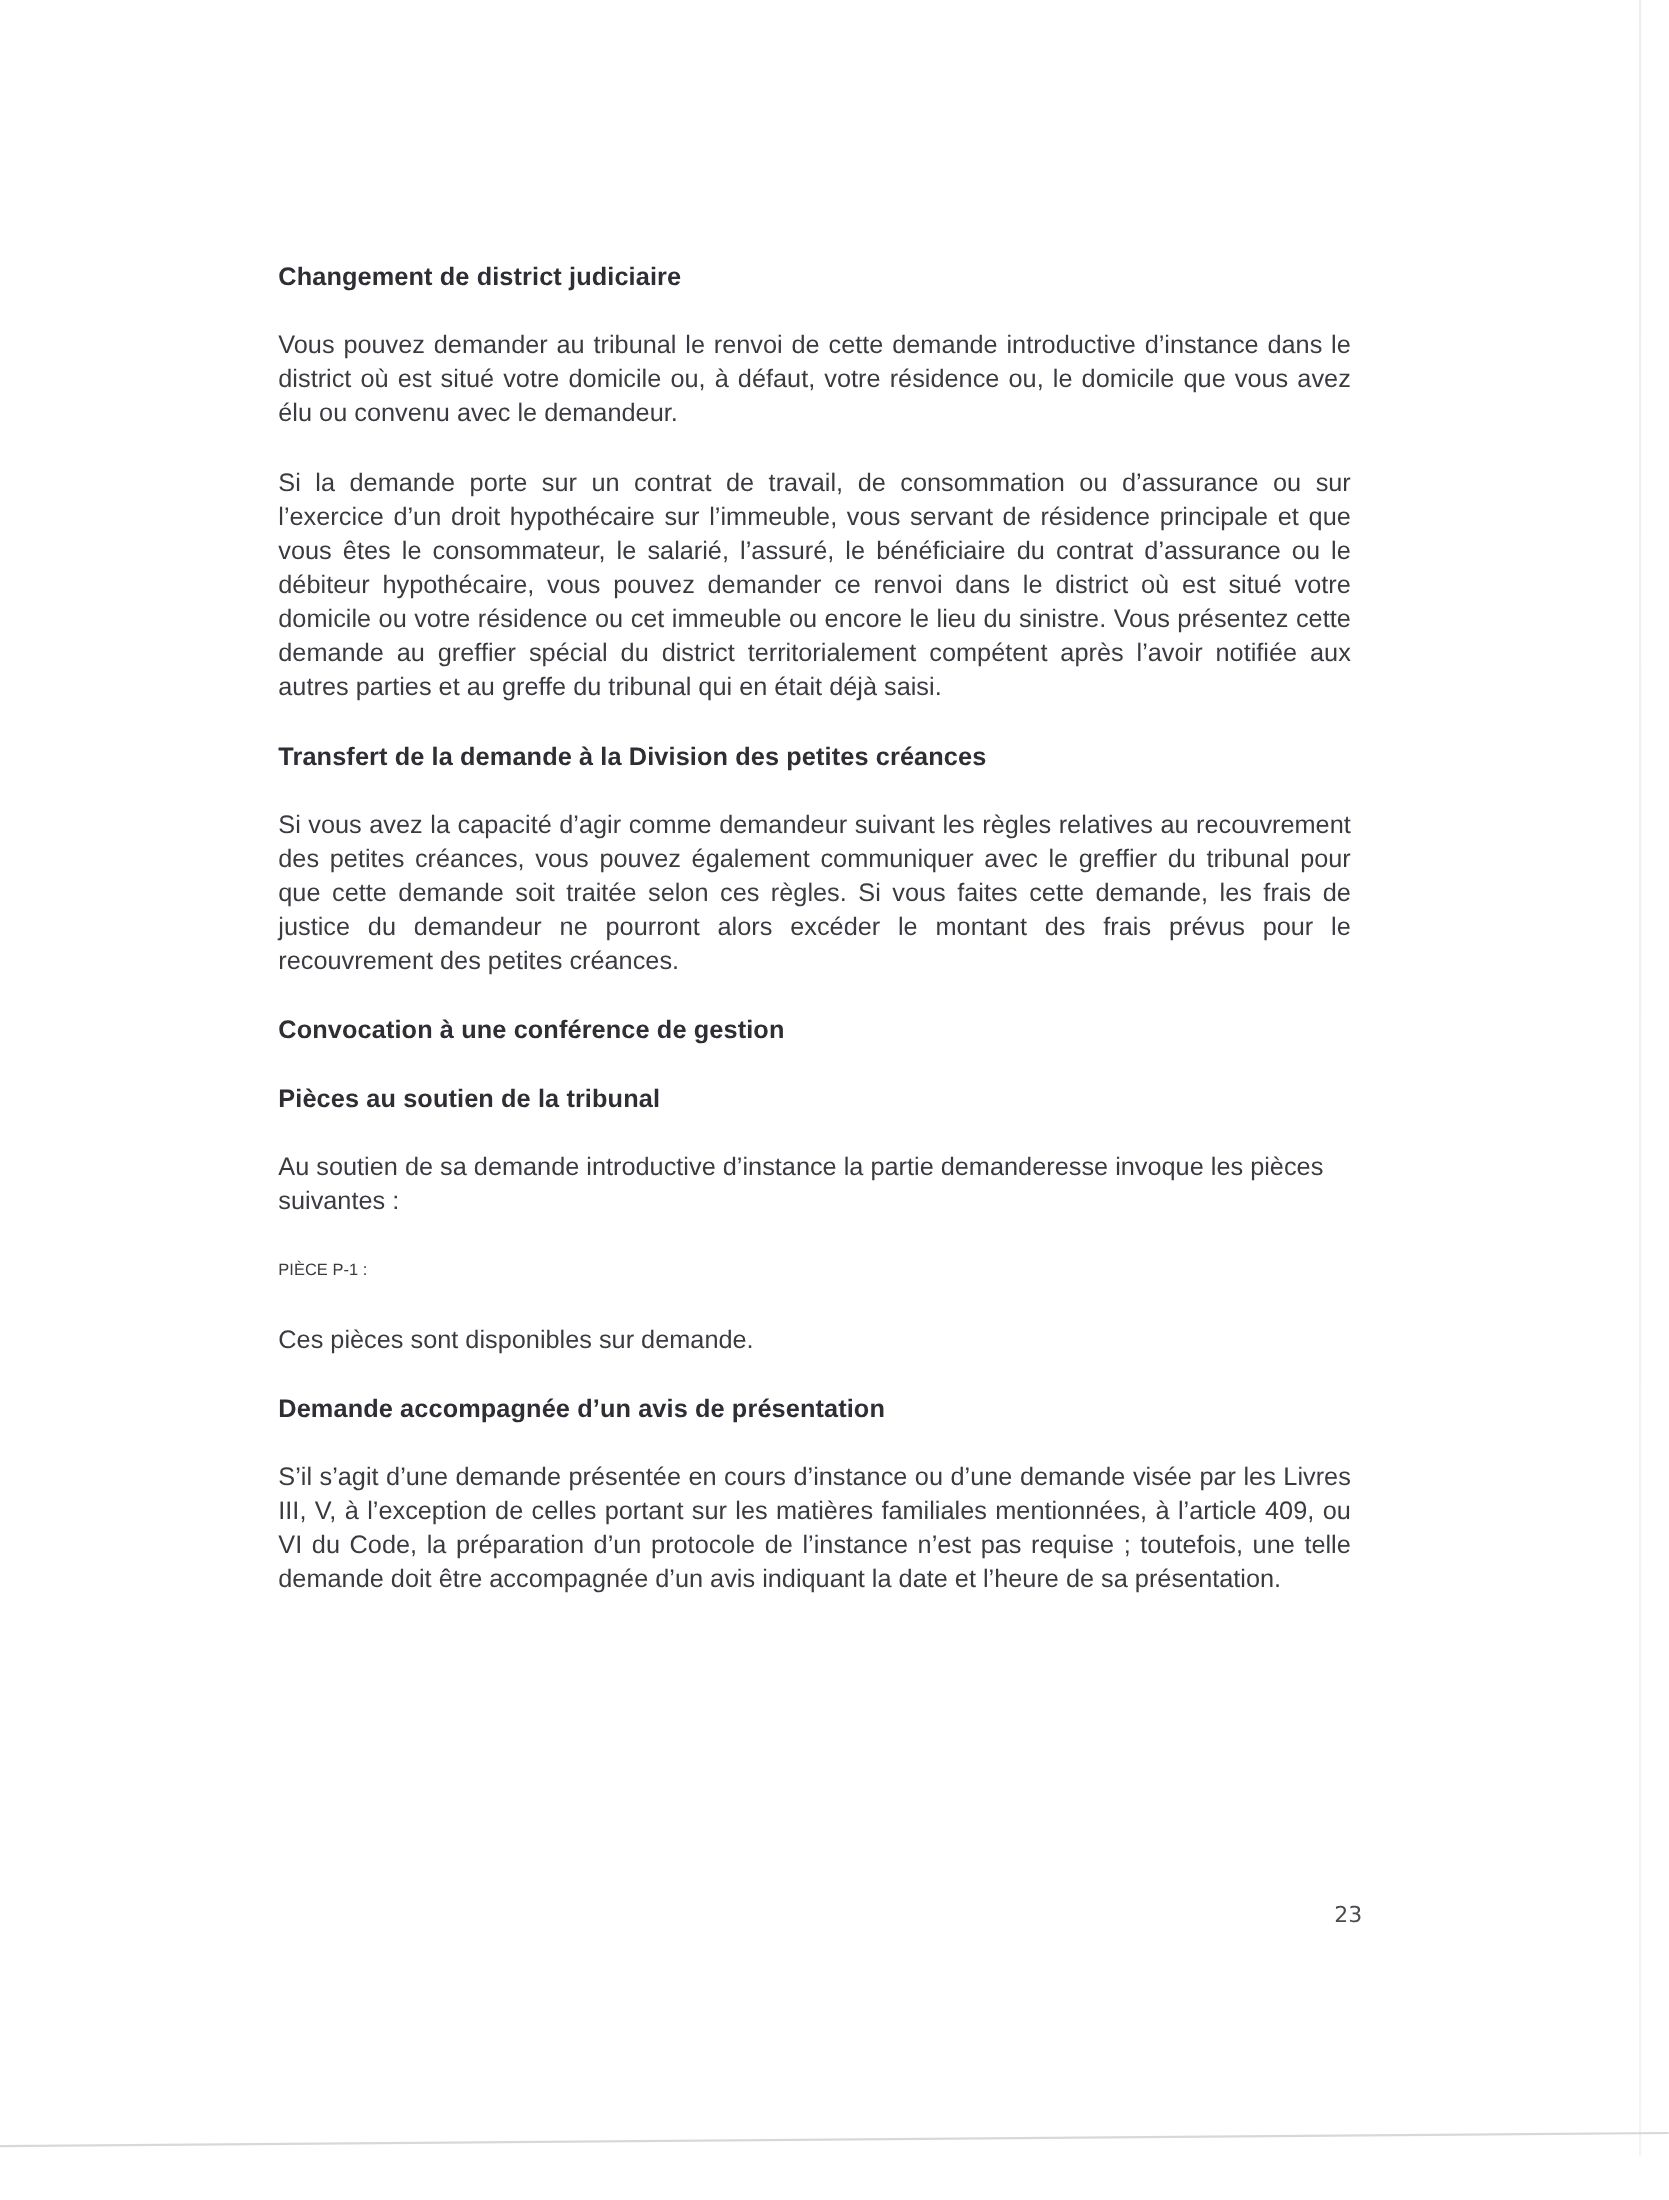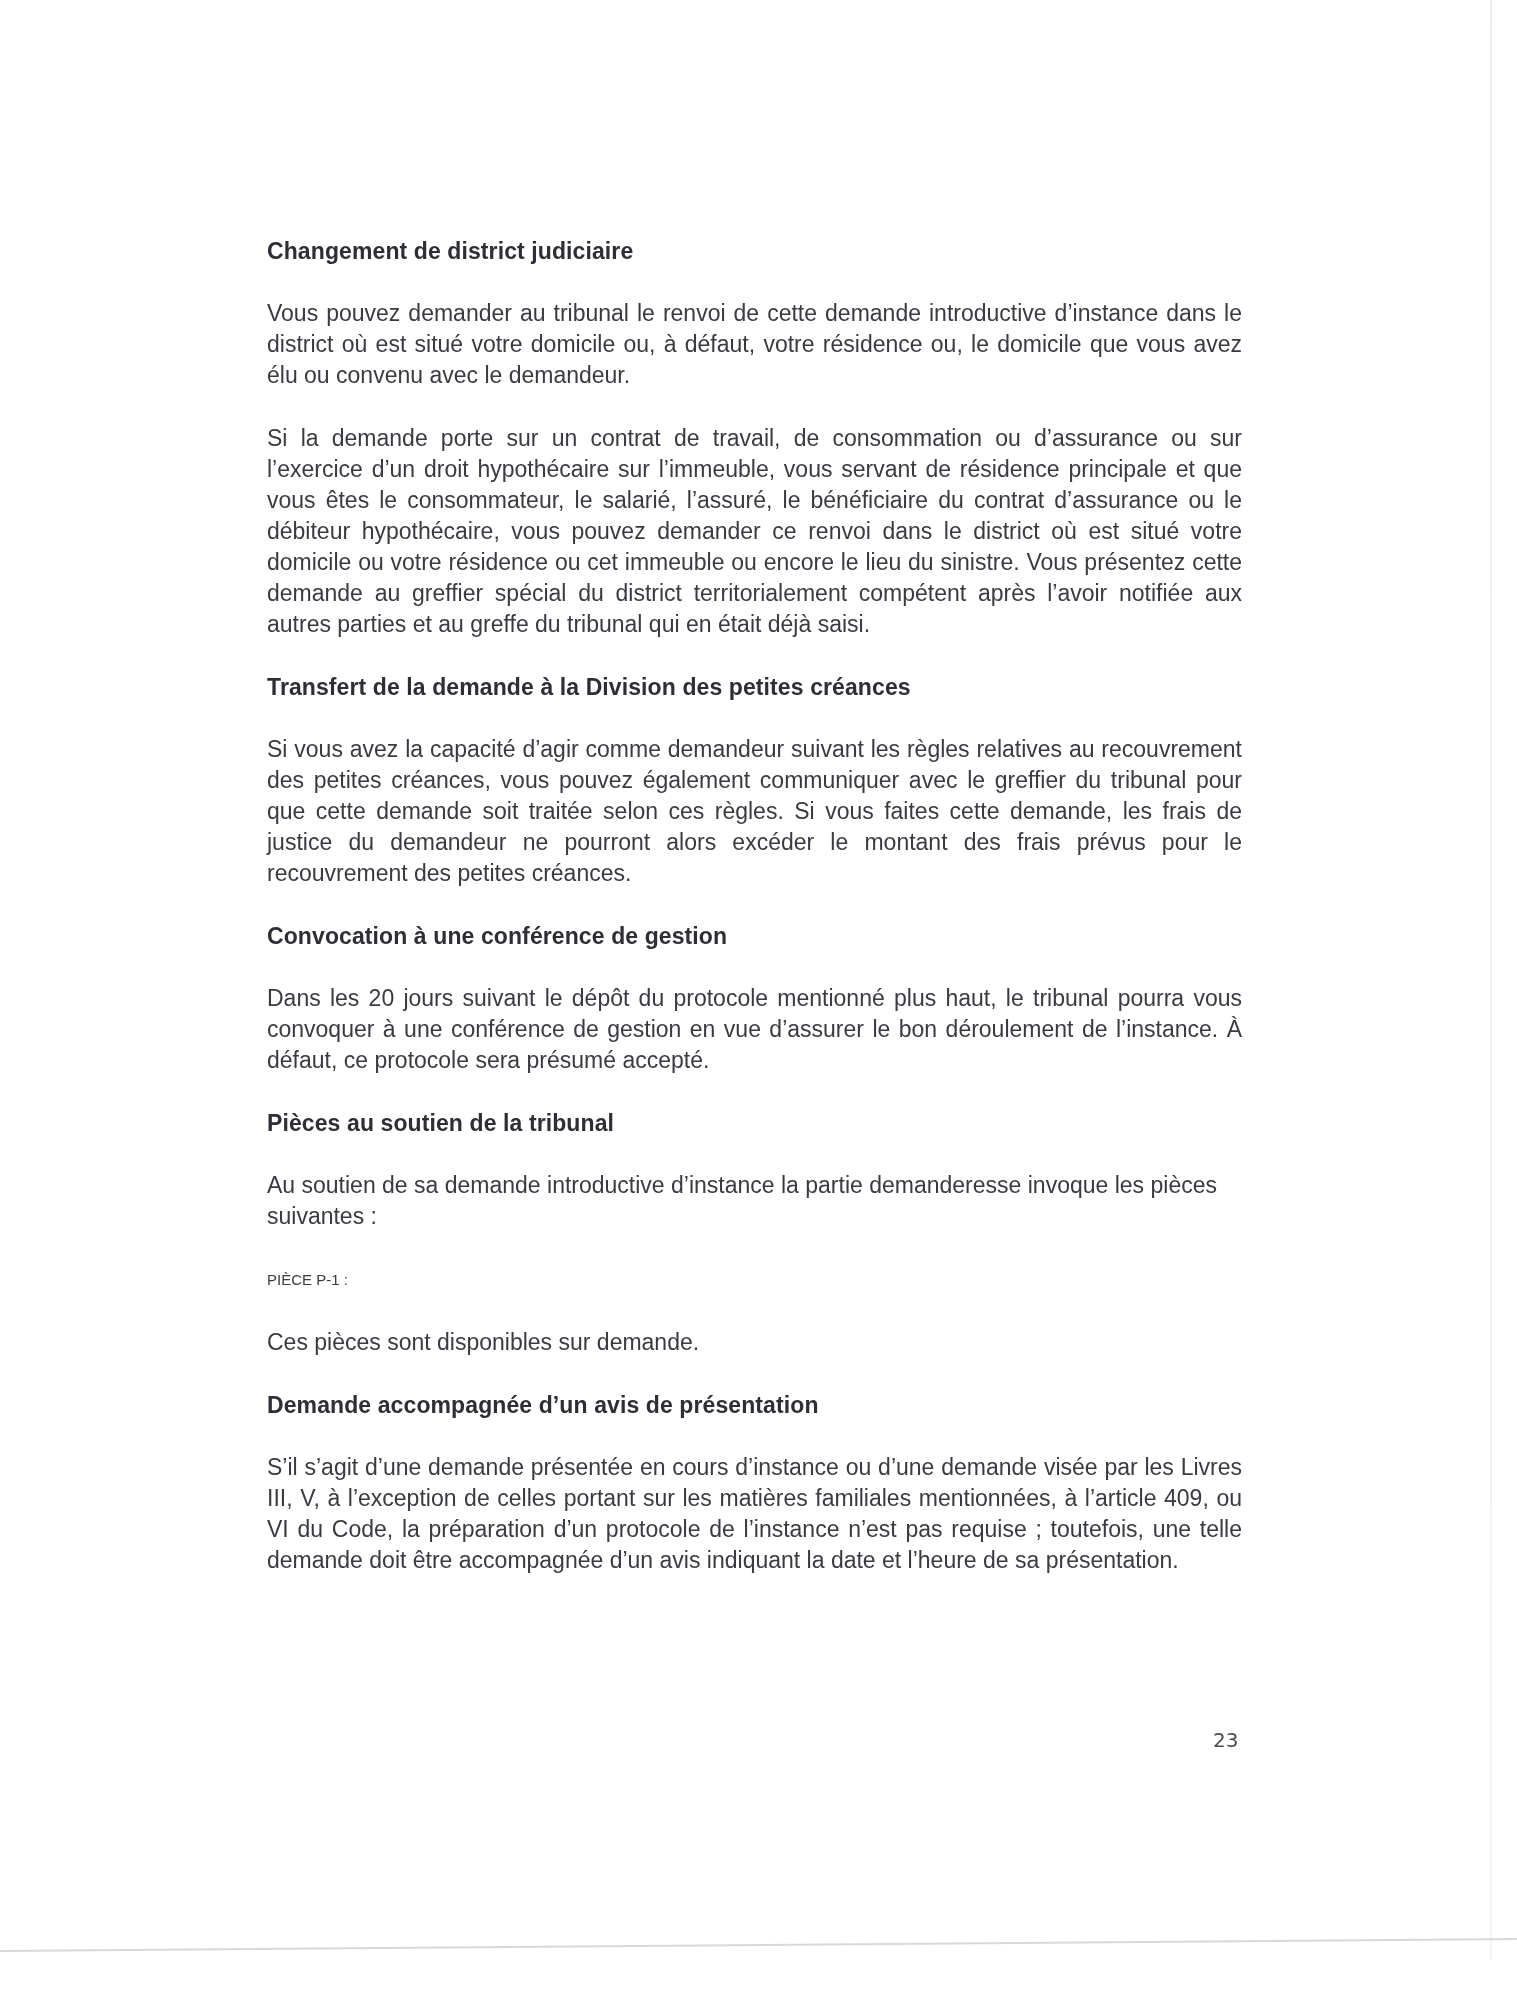--- a/index.html
+++ b/index.html
@@ -28,21 +28,21 @@
       left: 0;
       top: 1950px;
       width: 1517px;
       height: 2px;
       background: #d8d8d8;
       transform: rotate(-0.45deg);
       transform-origin: left center;
     }
     .content {
       position: absolute;
-      left: 267px;
+      left: 253px;
       top: 236px;
       width: 975px;
     }
     .heading {
       font-weight: bold;
       font-size: 23px;
       line-height: 30px;
       margin: 0 0 32px 0;
       color: #2e2e34;
       letter-spacing: 0.1px;
@@ -92,21 +92,20 @@
     <p class="para">Si la demande porte sur un contrat de travail, de consommation ou d’assurance ou sur l’exercice d’un droit hypothécaire sur l’immeuble, vous servant de résidence principale et que vous êtes le consommateur, le salarié, l’assuré, le bénéficiaire du contrat d’assurance ou le débiteur hypothécaire, vous pouvez demander ce renvoi dans le district où est situé votre domicile ou votre résidence ou cet immeuble ou encore le lieu du sinistre.  Vous présentez cette demande au greffier spécial du district territorialement compétent après l’avoir notifiée aux autres parties et au greffe du tribunal qui en était déjà saisi.</p>
   </section>
 
   <section>
     <h2 class="heading">Transfert de la demande à la Division des petites créances</h2>
     <p class="para">Si vous avez la capacité d’agir comme demandeur suivant les règles relatives au recouvrement des petites créances, vous pouvez également communiquer avec le greffier du tribunal pour que cette demande soit traitée selon ces règles.  Si vous faites cette demande, les frais de justice du demandeur ne pourront alors excéder le montant des frais prévus pour le recouvrement des petites créances.</p>
   </section>
 
   <section>
     <h2 class="heading">Convocation à une conférence de gestion</h2>
-    <p class="para">Dans les 20 jours suivant le dépôt du protocole mentionné plus haut, le tribunal pourra vous convoquer à une conférence de gestion en vue d’assurer le bon déroulement de l’instance.  À défaut, ce protocole sera présumé accepté.</p>
   </section>
 
   <section>
     <h2 class="heading">Pièces au soutien de la tribunal</h2>
     <p class="para" style="text-align:left;">Au soutien de sa demande introductive d’instance la partie demanderesse invoque les pièces suivantes :</p>
     <div class="exhibit">
       <span class="exhibit-label">PIÈCE P-1 :</span>
     </div>
     <p class="para">Ces pièces sont disponibles sur demande.</p>
   </section>

